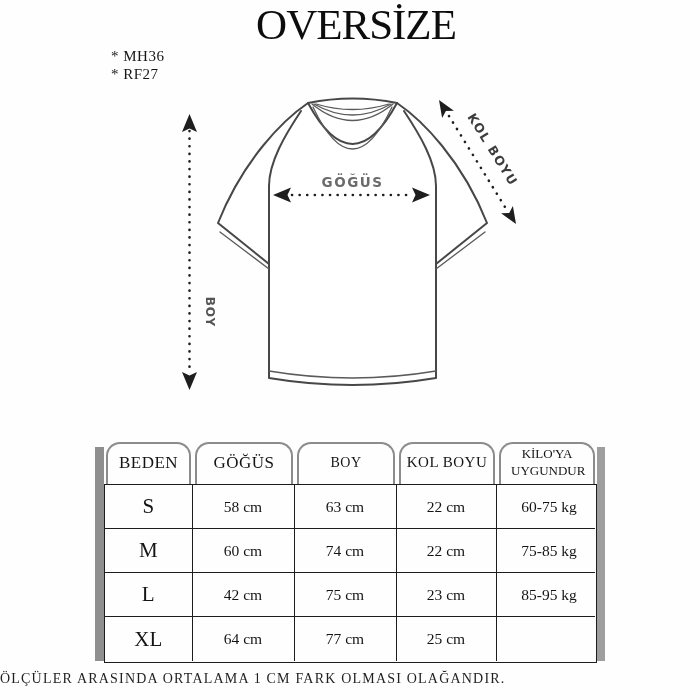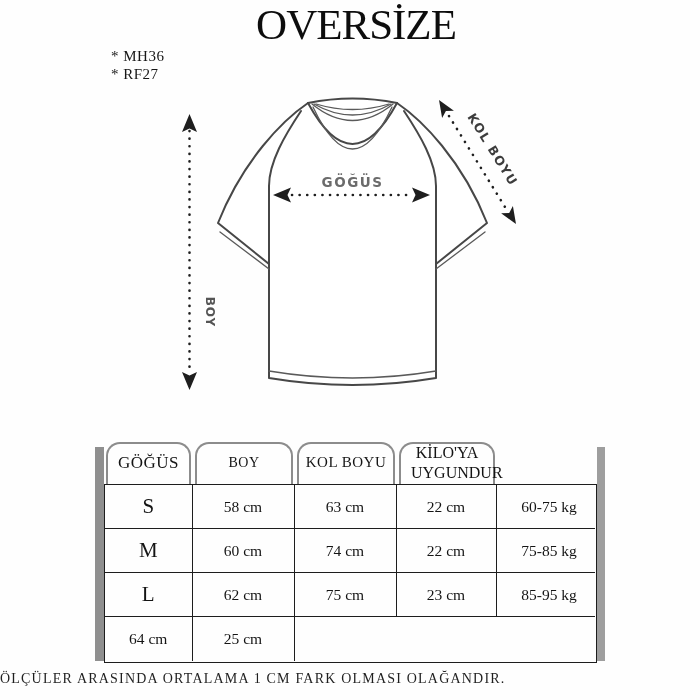--- a/index.html
+++ b/index.html
@@ -32,21 +32,21 @@
   .thead { position:absolute; left:9px; top:0; width:493px; height:43px;
            display:grid; grid-template-columns:89px 102px 102px 100px 100px; }
   .hcell { position:relative; display:flex; align-items:center; justify-content:center; }
   .tab   { position:absolute; inset:1px 2px 0 2px; border:2.5px solid #8c8c8c; border-bottom:none;
            border-radius:14px 14px 0 0; background:#fefefe; }
   .hlabel { position:relative; z-index:1; text-align:center; color:#141414; }
   .h-size   { font-size:17px; letter-spacing:0.5px; }
   .h-chest  { font-size:17px; letter-spacing:0.5px; }
   .h-length { font-size:14px; letter-spacing:0.5px; }
   .h-sleeve { font-size:15px; letter-spacing:0.5px; }
-  .h-weight { font-size:16px; line-height:1.25; max-width:72px; }
+  .h-weight { font-size:13px; line-height:1.25; max-width:72px; }
 
   .tbody { position:absolute; left:9px; top:43px; width:493px; height:179px;
            display:grid; grid-template-columns:87.5px 102px 102px 100px 98px;
            grid-template-rows:44px 44px 44px 44px;
            border:1.5px solid #1d1d1d; background:#fefefe; }
   .bcell { display:flex; align-items:center; justify-content:center;
            border-right:1.5px solid #1d1d1d; border-bottom:1.5px solid #1d1d1d;
            font-size:15.5px; color:#141414; }
   .bcell.last-col { border-right:none;padding-left:7px; }
   .bcell.last-row { border-bottom:none; }
@@ -107,20 +107,24 @@
     <text class="dlabel" x="489" y="152" text-anchor="middle" font-size="12.5" letter-spacing="1.5" fill="#3d3d3d" transform="rotate(58 489 152)">KOL BOYU</text>
   </svg>
 
   <div class="size-table">
     <div class="side-bar-left"></div>
     <div class="side-bar-right"></div>
 
     <div class="thead">
       <div class="hcell">
         <div class="tab"></div>
+        <div class="hlabel h-size">BEDEN</div>
+      </div>
+      <div class="hcell">
+        <div class="tab"></div>
         <div class="hlabel h-chest">GÖĞÜS</div>
       </div>
       <div class="hcell">
         <div class="tab"></div>
         <div class="hlabel h-length">BOY</div>
       </div>
       <div class="hcell">
         <div class="tab"></div>
         <div class="hlabel h-sleeve">KOL BOYU</div>
       </div>
@@ -138,25 +142,27 @@
       <div class="bcell">22 cm</div>
       <div class="bcell last-col">60-75 kg</div>
 
       <div class="bcell cell-size">M</div>
       <div class="bcell">60 cm</div>
       <div class="bcell">74 cm</div>
       <div class="bcell">22 cm</div>
       <div class="bcell last-col">75-85 kg</div>
 
       <div class="bcell cell-size">L</div>
-      <div class="bcell">62 cm</div>
+      <div class="bcell">42 cm</div>
       <div class="bcell">75 cm</div>
       <div class="bcell">23 cm</div>
       <div class="bcell last-col">85-95 kg</div>
 
+      <div class="bcell cell-size last-row">XL</div>
       <div class="bcell last-row">64 cm</div>
+      <div class="bcell last-row">77 cm</div>
       <div class="bcell last-row">25 cm</div>
     </div>
   </div>
 
   <div class="footnote">ÖLÇÜLER ARASINDA ORTALAMA 1 CM FARK OLMASI OLAĞANDIR.</div>
 
 </div>
 
 </body></html>

